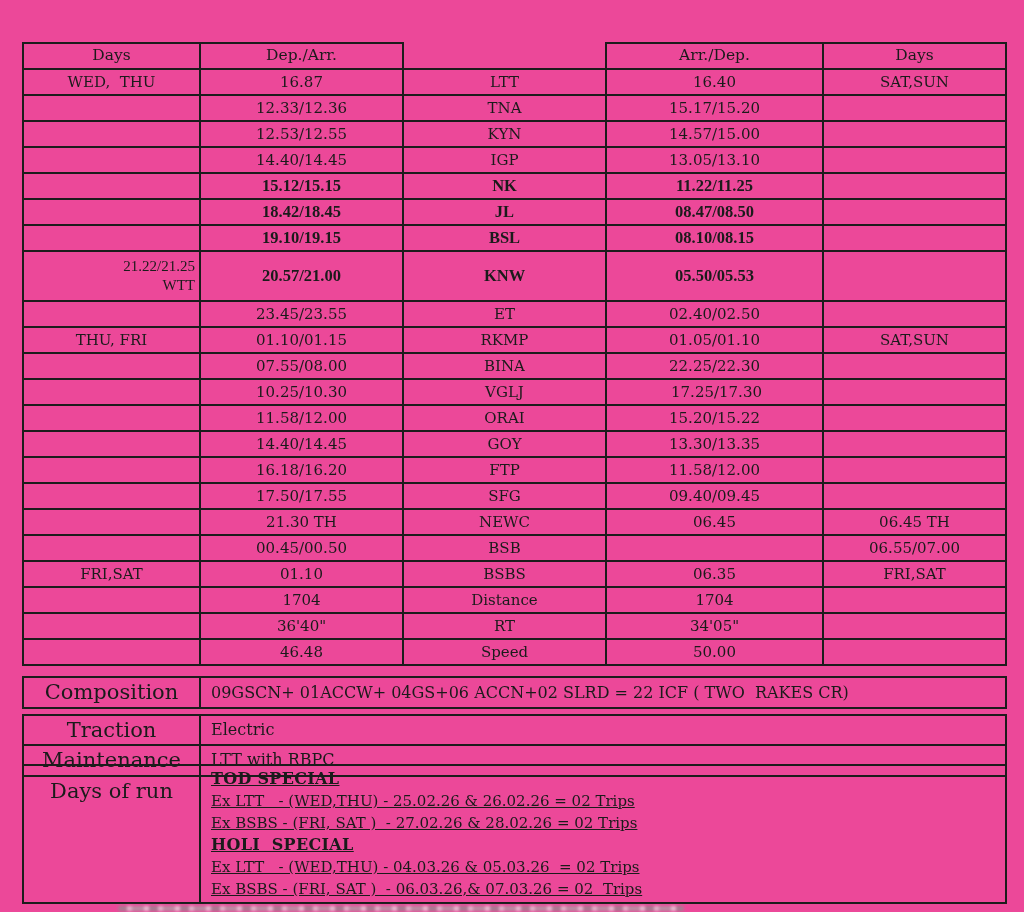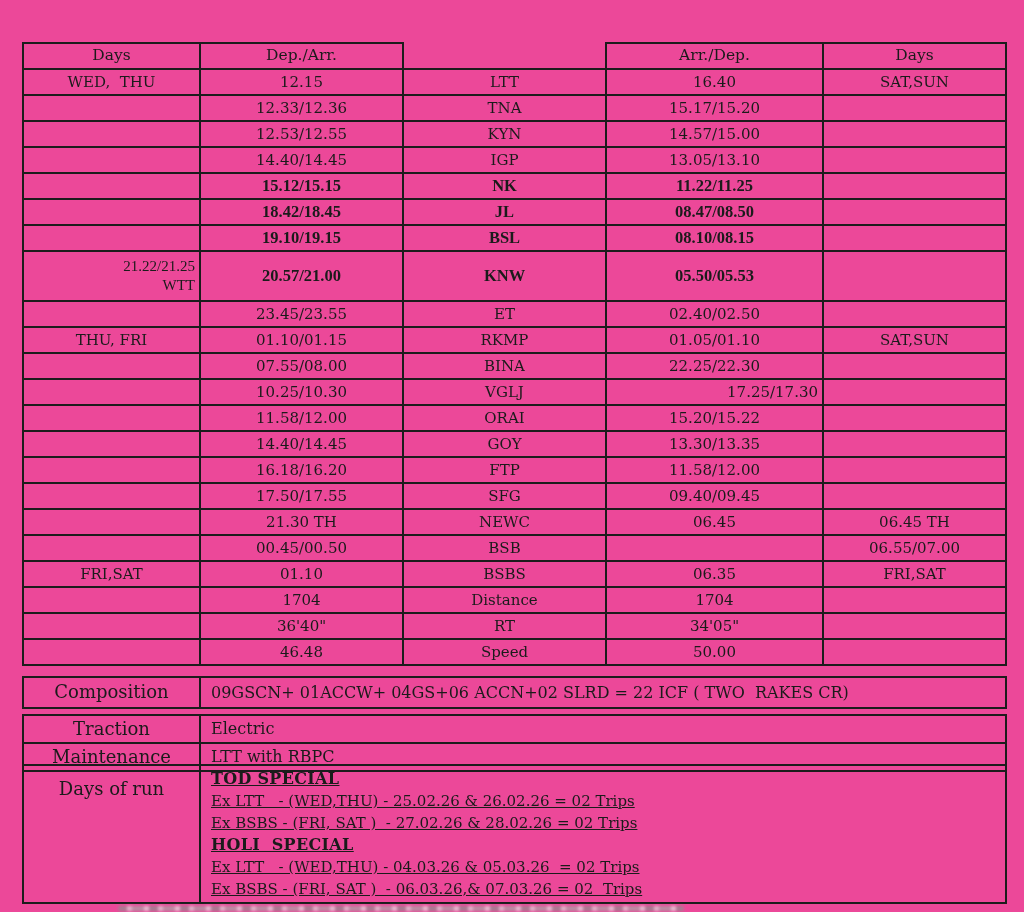--- a/index.html
+++ b/index.html
@@ -24,27 +24,27 @@
   .main-table col.c2{width:203px;}
   .main-table col.c3{width:203px;}
   .main-table col.c4{width:217px;}
   .main-table col.c5{width:183px;}
   .main-table thead th{height:22px;font-size:15.5px;}
   .main-table th.station-header{border-top:none;}
   .main-table tbody td{height:22px;}
   tr.bold td{font-weight:bold;font-size:16.5px;font-family:Liberation Serif, serif;}
   tr.bold td.col-days-left, tr.bold td.col-days-right{font-weight:normal;font-size:15px;text-align:right;}
   tr.tall td{height:46px;}
-  td.align-left{text-align:right;padding-left:8px;}
+  td.align-left{text-align:center;padding-left:8px;}
 
   
   .info-table{position:absolute;left:22px;width:983px;}
   .info-table col.lab{width:177px;}
   .info-table col.val{width:806px;}
-  .info-table td.label-cell{font-size:18px;height:24px;}
+  .info-table td.label-cell{font-size:21px;height:24px;}
   .info-table td.value-cell{text-align:left;padding-left:10px;font-size:16px;margin-top:15px;}
   .composition-table{top:676px;}
   .composition-table td{height:27px;}
   .maint-table{top:714px;}
   .maint-table td{height:20px;}
 
   .dor-table{top:764px;}
   .dor-table td.label-cell{vertical-align:top;padding-top:12px;}
   .dor-table td.value-cell{vertical-align:top;padding-top:2px;padding-bottom:2px;text-decoration:underline;}
   .dor-line{line-height:22px;font-size:15px;white-space:pre-wrap;text-align:left;}
@@ -76,21 +76,21 @@
         <th>Days</th>
         <th>Dep./Arr.</th>
         <th class="station-header"></th>
         <th>Arr./Dep.</th>
         <th>Days</th>
       </tr>
     </thead>
     <tbody>
         <tr>
       <td class="col-days-left">WED,  THU</td>
-      <td class="col-dep-arr">12.15</td>
+      <td class="col-dep-arr">16.87</td>
       <td class="col-station">LTT</td>
       <td class="col-arr-dep">16.40</td>
       <td class="col-days-right">SAT,SUN</td>
     </tr>
         <tr>
       <td class="col-days-left"></td>
       <td class="col-dep-arr">12.33/12.36</td>
       <td class="col-station">TNA</td>
       <td class="col-arr-dep">15.17/15.20</td>
       <td class="col-days-right"></td>

